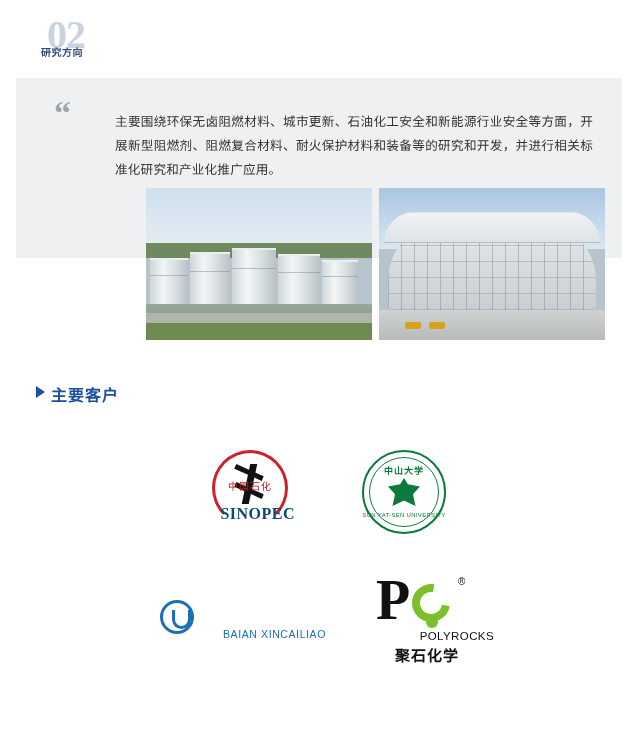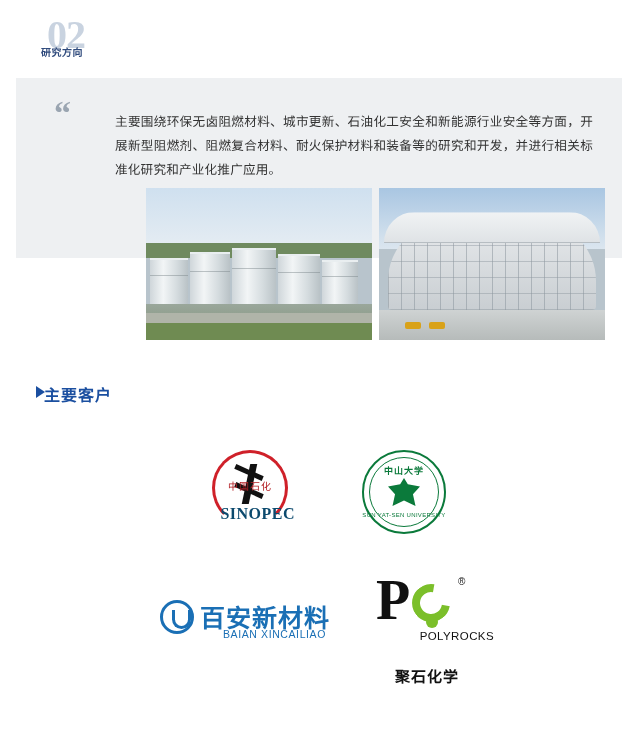--- a/index.html
+++ b/index.html
@@ -187,21 +187,21 @@
   .tri {
     position: absolute;
     left: 0; top: 4px;
     width: 0; height: 0;
     border-left: 9px solid #1b4fa0;
     border-top: 6px solid transparent;
     border-bottom: 6px solid transparent;
   }
   .cust-title {
     position: absolute;
-    left: 8px; top: 0;
+    left: 15px; top: 0;
     font-size: 16px;
     font-weight: bold;
     color: #1b4fa0;
     letter-spacing: 1px;
     white-space: nowrap;
   }
 
   .logo { position: absolute; }
 
   
@@ -290,21 +290,21 @@
   }
   .poly-r {
     position: absolute; left: 86px; top: 4px; font-size: 10px; color: #111;
   }
   .poly-en {
     position: absolute; left: 12px; top: 58px; width: 110px; text-align: right;
     font-size: 11.5px; font-weight: normal; color: #111; letter-spacing: 0.4px;
   }
   .poly-cn {
     position: absolute; left: 0; top: 72px; width: 110px; text-align: center;
-    font-size: 15px; font-weight: bold; color: #111; letter-spacing: 1px; margin-top: 21px;
+    font-size: 15px; font-weight: bold; color: #111; letter-spacing: 1px;
   }
 
   .footer-line {
     position: absolute; left: 0; bottom: 0; width: 640px; height: 6px;
     background: #ffffff;
   }
 </style>
 </head>
 <body>
 
@@ -364,21 +364,20 @@
 <div class="logo logo-sysu">
   <div class="sysu-outer"></div>
   <div class="sysu-inner"></div>
   <div class="sysu-cn">中山大学</div>
   <div class="sysu-emblem"></div>
   <div class="sysu-en">SUN YAT-SEN UNIVERSITY</div>
 </div>
 
 <div class="logo logo-baian">
   <div class="baian-ring"></div>
-  <div class="baian-cn">百安新材料</div>
   <div class="baian-en">BAIAN XINCAILIAO</div>
 </div>
 
 <div class="logo logo-poly">
   <div class="poly-p">P</div>
   <div class="poly-c"></div>
   <div class="poly-dot"></div>
   <div class="poly-r">®</div>
   <div class="poly-en">POLYROCKS</div>
   <div class="poly-cn">聚石化学</div>

